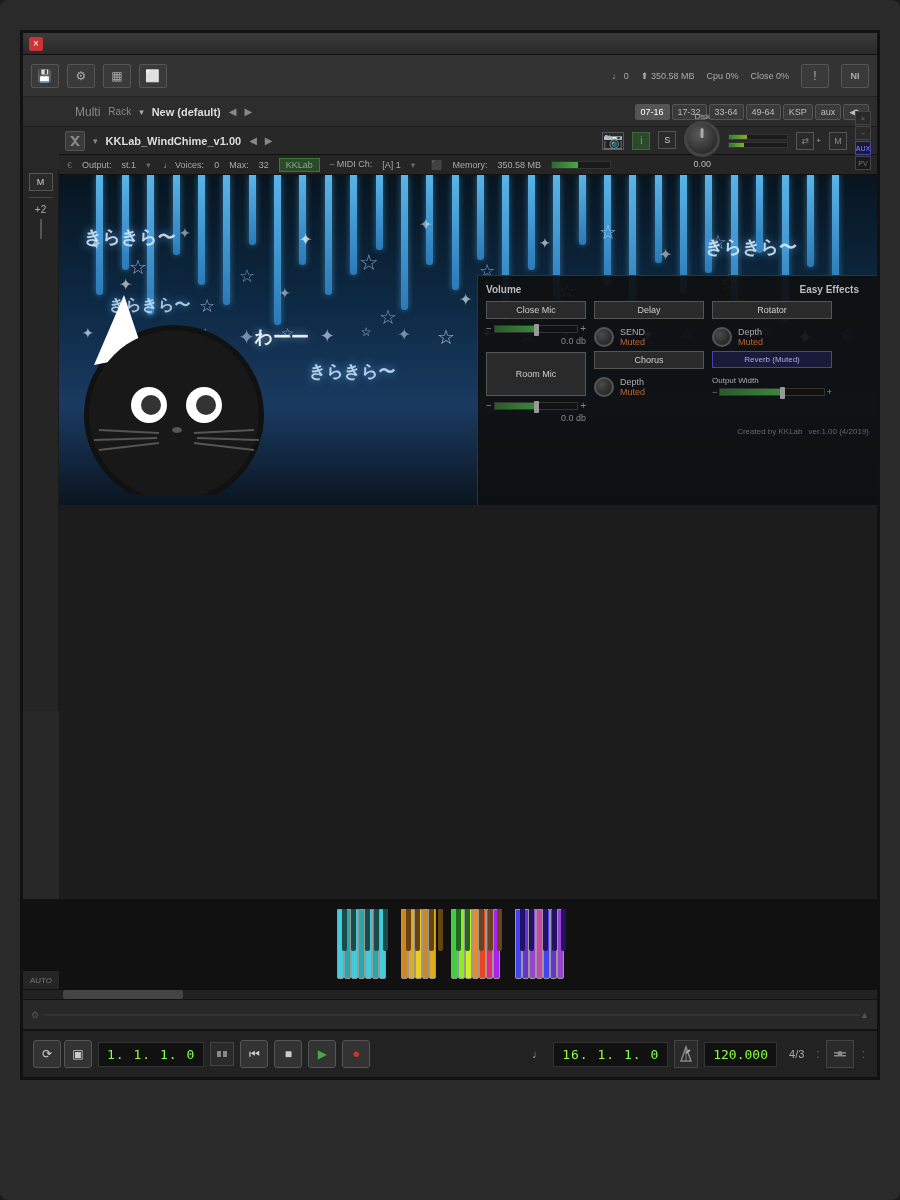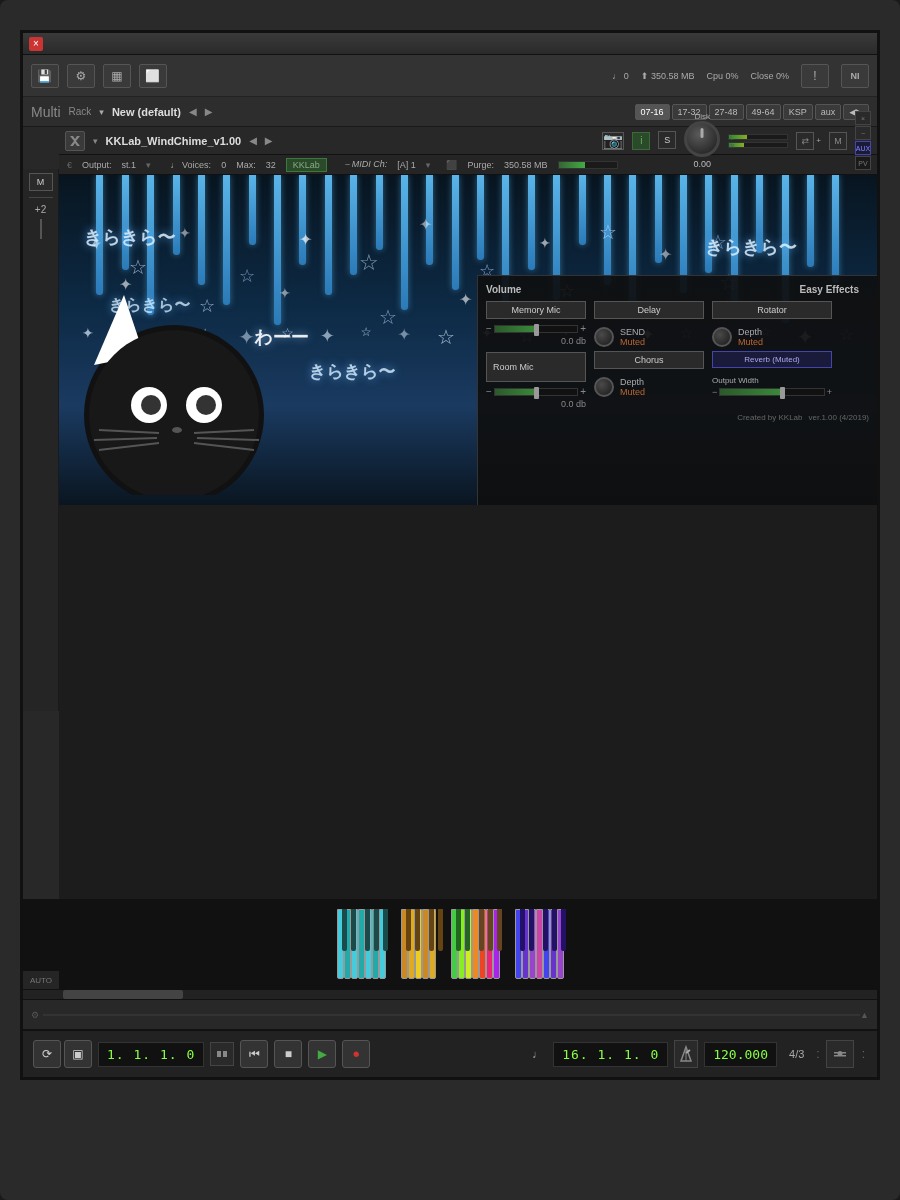--- a/index.html
+++ b/index.html
@@ -377,31 +377,31 @@
           </div>
           <div style="font-size:9px;color:#aaa;">
             <span>Close</span> <span>0%</span>
           </div>
           <div class="toolbar-icon">!</div>
           <div class="toolbar-icon" style="font-size:9px;font-weight:bold;">NI</div>
         </div>
       </div>
 
       <div style="height:30px; background:#2d2d2d; display:flex; align-items:center; padding:0 8px; gap:8px; border-bottom:1px solid #1a1a1a;">
-        <span style="color:#888;font-size:14px;">Multi</span>
+        <span style="color:#888;font-size:12px;margin-left:44px;">Multi</span>
         <span style="color:#888;font-size:10px;">Rack</span>
         <span style="color:#aaa;font-size:9px;cursor:pointer;">▾</span>
         <span style="color:#ddd;font-size:11px;font-weight:bold;">New (default)</span>
         <span style="color:#888;font-size:10px;cursor:pointer;">◀</span>
         <span style="color:#888;font-size:10px;cursor:pointer;">▶</span>
         <div style="flex:1;"></div>
         <div class="rack-tabs">
           <div class="rack-tab active">07-16</div>
           <div class="rack-tab">17-32</div>
-          <div class="rack-tab">27-48</div>
+          <div class="rack-tab">33-64</div>
           <div class="rack-tab">49-64</div>
           <div class="rack-tab">KSP</div>
           <div class="rack-tab">aux</div>
           <div class="rack-tab">◀▶</div>
         </div>
       </div>
 
       <div style="position:relative; height:calc(100% - 42px - 30px - 90px - 48px - 30px - 10px);">
 
         <div class="left-m-panel">
@@ -460,30 +460,30 @@
               <div style="width:16px;height:14px;background:#1a1a3a;border:1px solid #4444aa;color:#88f;font-size:7px;display:flex;align-items:center;justify-content:center;cursor:pointer;">AUX</div>
               <div style="width:16px;height:14px;background:#1a1a1a;border:1px solid #444;color:#777;font-size:7px;display:flex;align-items:center;justify-content:center;cursor:pointer;">PV</div>
             </div>
           </div>
 
           <div style="height:20px;background:#252525;display:flex;align-items:center;padding:0 8px;gap:10px;font-size:9px;color:#aaa;border-bottom:1px solid #111;">
             <span style="color:#666;">€</span>
             <span>Output:</span>
             <span>st.1</span>
             <span style="color:#666;cursor:pointer;">▾</span>
-            <span style="margin-left:10px;">♩ Voices:</span>
+            <span style="margin-left:3px;">♩ Voices:</span>
             <span>0</span>
             <span>Max:</span>
             <span>32</span>
             <div style="background:#2a4a2a;border:1px solid #3a7a3a;color:#8a8;font-size:9px;padding:1px 6px;cursor:pointer;">KKLab</div>
-            <span style="margin-left:8px;font-style:italic;">⎯ MIDI Ch:</span>
+            <span style="margin-left:0;">⎯ MIDI Ch:</span>
             <span>[A] 1</span>
             <span style="color:#666;cursor:pointer;">▾</span>
             <span style="margin-left:6px;">⬛</span>
-            <span>Purge:</span>
+            <span>Memory:</span>
             <span>350.58 MB</span>
 
             <div style="width:60px;height:8px;background:#1a1a1a;border:1px solid #333;">
               <div style="height:100%;width:45%;background:linear-gradient(to right,#336633,#44aa44);"></div>
             </div>
           </div>
 
           <div style="position:relative; height:330px; overflow:hidden;">
 
             <div style="position:absolute;top:0;left:0;right:0;bottom:0;background:linear-gradient(to bottom, #081520 0%, #0d2a45 40%, #1a3a60 70%, #0a1520 100%);"></div>
@@ -604,32 +604,32 @@
 
               <div style="display:flex;justify-content:space-between;margin-bottom:6px;">
                 <span style="color:#bbb;font-size:10px;font-weight:bold;">Volume</span>
                 <span style="color:#bbb;font-size:10px;font-weight:bold;margin-right:10px;">Easy Effects</span>
               </div>
 
               <div style="display:flex;gap:8px;">
 
                 <div style="width:100px;">
 
-                  <div style="background:#2a2a2a;border:1px solid #555;color:#ccc;font-size:9px;padding:3px 6px;text-align:center;cursor:pointer;margin-bottom:4px;">Memory Mic</div>
+                  <div style="background:#2a2a2a;border:1px solid #555;color:#ccc;font-size:9px;padding:3px 6px;text-align:center;cursor:pointer;margin-bottom:4px;">Close Mic</div>
                   <div style="display:flex;align-items:center;gap:2px;margin-bottom:2px;">
                     <span style="color:#888;font-size:10px;">−</span>
                     <div style="flex:1;height:8px;background:#111;border:1px solid #333;position:relative;">
                       <div style="height:100%;width:50%;background:linear-gradient(to right,#2a5a2a,#3a8a3a);"></div>
                       <div style="position:absolute;top:-2px;left:48%;width:5px;height:12px;background:#999;border-radius:1px;"></div>
                     </div>
                     <span style="color:#888;font-size:10px;">+</span>
                   </div>
                   <div style="color:#888;font-size:9px;text-align:right;"><span>0.0</span> <span>db</span></div>
 
-                  <div style="background:#2a2a2a;border:1px solid #555;color:#ccc;font-size:9px;padding:9px 6px;text-align:left;cursor:pointer;margin-bottom:4px;margin-top:6px;">Room Mic</div>
+                  <div style="background:#2a2a2a;border:1px solid #555;color:#ccc;font-size:9px;padding:16px 6px;text-align:center;cursor:pointer;margin-bottom:4px;margin-top:6px;">Room Mic</div>
                   <div style="display:flex;align-items:center;gap:2px;margin-bottom:2px;">
                     <span style="color:#888;font-size:10px;">−</span>
                     <div style="flex:1;height:8px;background:#111;border:1px solid #333;position:relative;">
                       <div style="height:100%;width:50%;background:linear-gradient(to right,#2a5a2a,#3a8a3a);"></div>
                       <div style="position:absolute;top:-2px;left:48%;width:5px;height:12px;background:#999;border-radius:1px;"></div>
                     </div>
                     <span style="color:#888;font-size:10px;">+</span>
                   </div>
                   <div style="color:#888;font-size:9px;text-align:right;"><span>0.0</span> <span>db</span></div>
                 </div>

